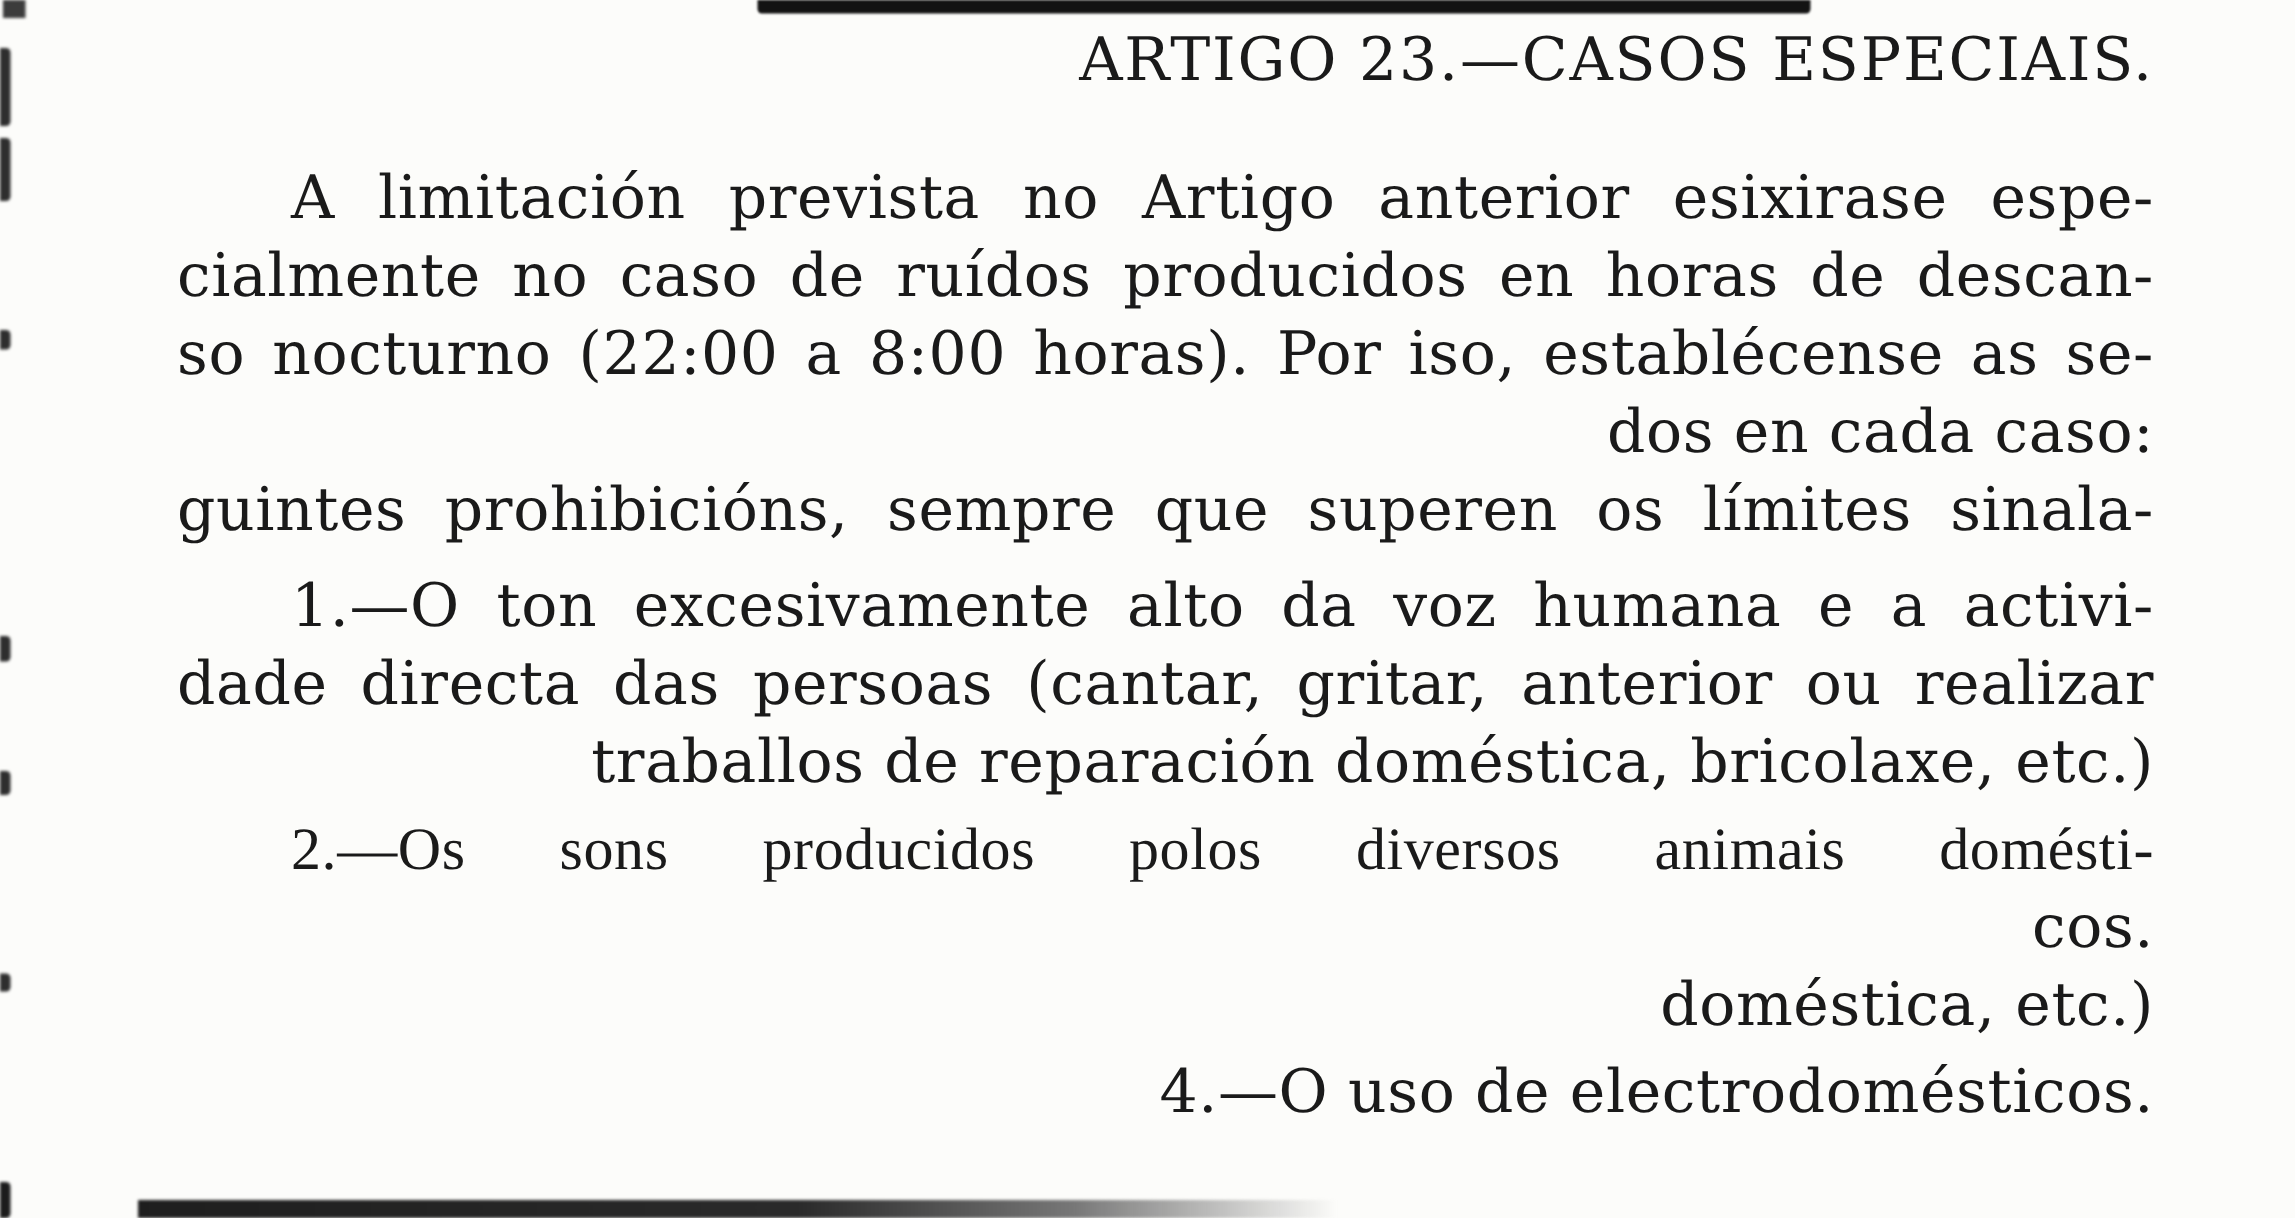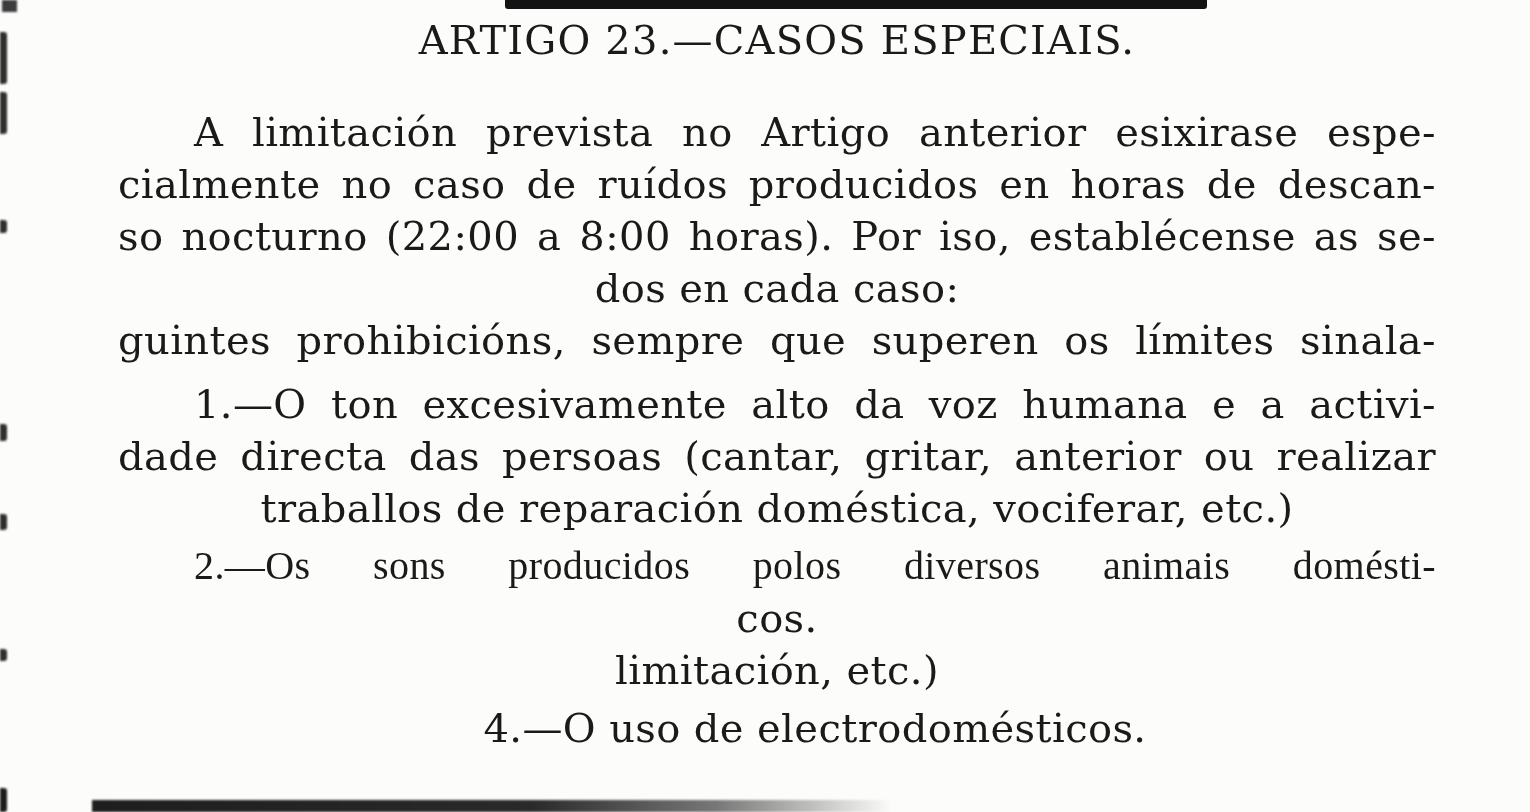--- a/index.html
+++ b/index.html
@@ -21,21 +21,21 @@
     width: 1318px;
     color: #1a1a1a;
     font-size: 40px;
     line-height: 52px;
     letter-spacing: 0.4px;
   }
   .ln { width: 100%; }
   
   .j  { text-align: justify; text-align-last: justify; }
   
-  .l  { text-align: center; }
+  .l  { text-align: right; }
   
   .ind { padding-left: 76px; box-sizing: border-box; }
   .h {
     letter-spacing: 1.2px;
   }
   
   .g-head { margin-top: 40px; }
   .g-item1 { margin-top: 12px; }
   .g-item2 { margin-top: 6px; font-family: Liberation Serif, serif; }
   .g-item3 { margin-top: 12px; }
@@ -87,23 +87,23 @@
     <div class="ln h l">ARTIGO 23.—CASOS ESPECIAIS.</div>
 
     <div class="ln j ind g-head">A limitación prevista no Artigo anterior esixirase espe-</div>
     <div class="ln j">cialmente no caso de ruídos producidos en horas de descan-</div>
     <div class="ln j">so nocturno (22:00 a 8:00 horas). Por iso, establécense as se-</div>
     <div class="ln l">dos en cada caso:</div>
     <div class="ln j">guintes prohibicións, sempre que superen os límites sinala-</div>
 
     <div class="ln j ind g-item1">1.—O ton excesivamente alto da voz humana e a activi-</div>
     <div class="ln j">dade directa das persoas (cantar, gritar, anterior ou realizar</div>
-    <div class="ln l">traballos de reparación doméstica, vociferar, etc.)</div>
+    <div class="ln l">traballos de reparación doméstica, bricolaxe, etc.)</div>
 
     <div class="ln j ind g-item2">2.—Os sons producidos polos diversos animais domésti-</div>
     <div class="ln l">cos.</div>
 
-    <div class="ln l">limitación, etc.)</div>
+    <div class="ln l">doméstica, etc.)</div>
 
     <div class="ln l ind g-item4">4.—O uso de electrodomésticos.</div>
 
   </div>
 </div>
 
 </body></html>

